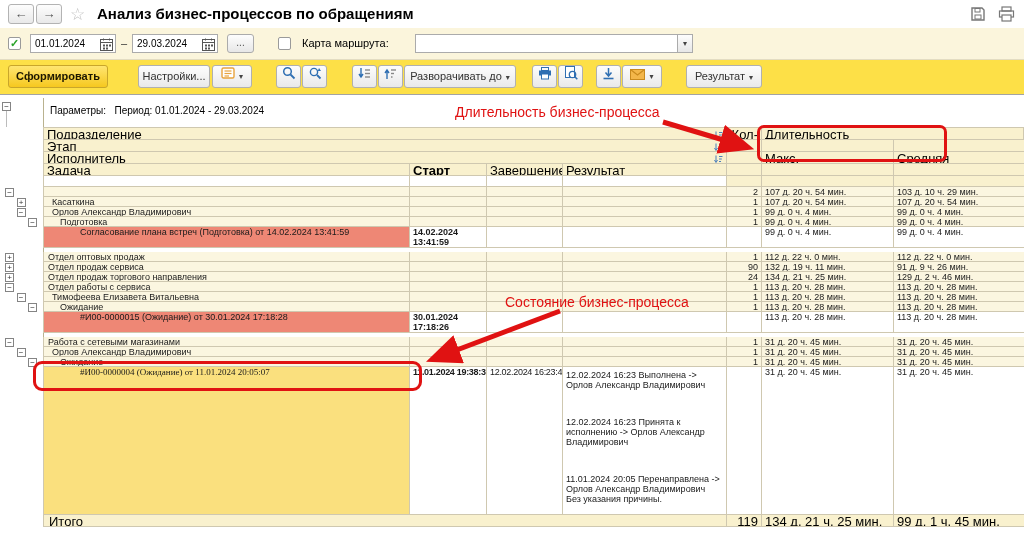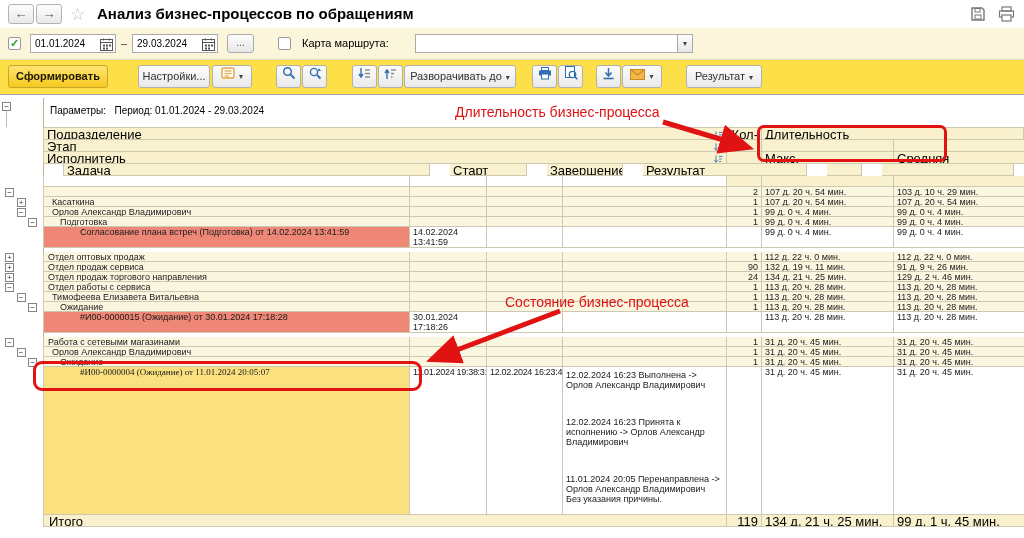--- a/index.html
+++ b/index.html
@@ -52,21 +52,21 @@
   .params{position:absolute;top:10px;font-size:10px;color:#000;white-space:nowrap;}
   .left-edge{position:absolute;left:43px;top:3px;width:1px;height:429px;background:#b9b28f;}
   .grid{position:absolute;left:0;top:32px;width:1024px;}
   .row{display:flex;align-items:stretch;}
   .cell{border-right:1px solid var(--bc);border-bottom:1px solid var(--bc);font-size:9px;line-height:1.15;
     padding:0 3px;overflow:hidden;color:#1a1a1a;position:relative;}
   .bt{border-top:1px solid var(--bc);}
   .c-gutter{width:43px;flex:none;border:none;background:#fff;}
   .c-name{width:367px;flex:none;border-left:1px solid var(--bc);}
   .c-span{width:684px;flex:none;border-left:1px solid var(--bc);}
-  .c-start{width:77px;flex:none;}
+  .c-start{width:77px;flex:none;font-weight:bold;}
   .c-finish{width:76px;flex:none;}
   .c-result{width:164px;flex:none;}
   .c-count{width:35px;flex:none;text-align:right;}
   .c-dur{width:262px;flex:none;}
   .c-max{width:132px;flex:none;}
   .c-avg{width:130px;flex:none;border-right:none;}
   .hcell{background:var(--hdr);font-size:13px;color:#000;}
   .ycell{background:var(--grow);}
   .wcell{background:#fff;}
   .hl-red{background:var(--hlred);}
@@ -285,21 +285,21 @@
                 <path d="M2 0.5 v6 M0.5 5 l1.5 2.5 1.5-2.5" fill="none" stroke="#4a7ebb"></path>
                 <line x1="5" y1="1.5" x2="8.5" y2="1.5" stroke="#4a7ebb"></line>
                 <line x1="5" y1="4" x2="7.8" y2="4" stroke="#4a7ebb"></line>
                 <line x1="5" y1="6.5" x2="7" y2="6.5" stroke="#4a7ebb"></line>
               </svg></span>
         </div>
         <div class="cell c-count hcell"></div>
         <div class="cell c-max hcell">Макс.</div>
         <div class="cell c-avg hcell">Средняя</div>
       </div>
-      <div class="row" style="height:12px;gap:20px;">
+      <div class="row" style="height:12px;">
         <div class="cell c-gutter"></div>
         <div class="cell c-name hcell">Задача</div>
         <div class="cell c-start hcell">Старт</div>
         <div class="cell c-finish hcell">Завершение</div>
         <div class="cell c-result hcell">Результат</div>
         <div class="cell c-count hcell"></div>
         <div class="cell c-max hcell"></div>
         <div class="cell c-avg hcell"></div>
       </div>
       <div class="row" style="height:11px;">

